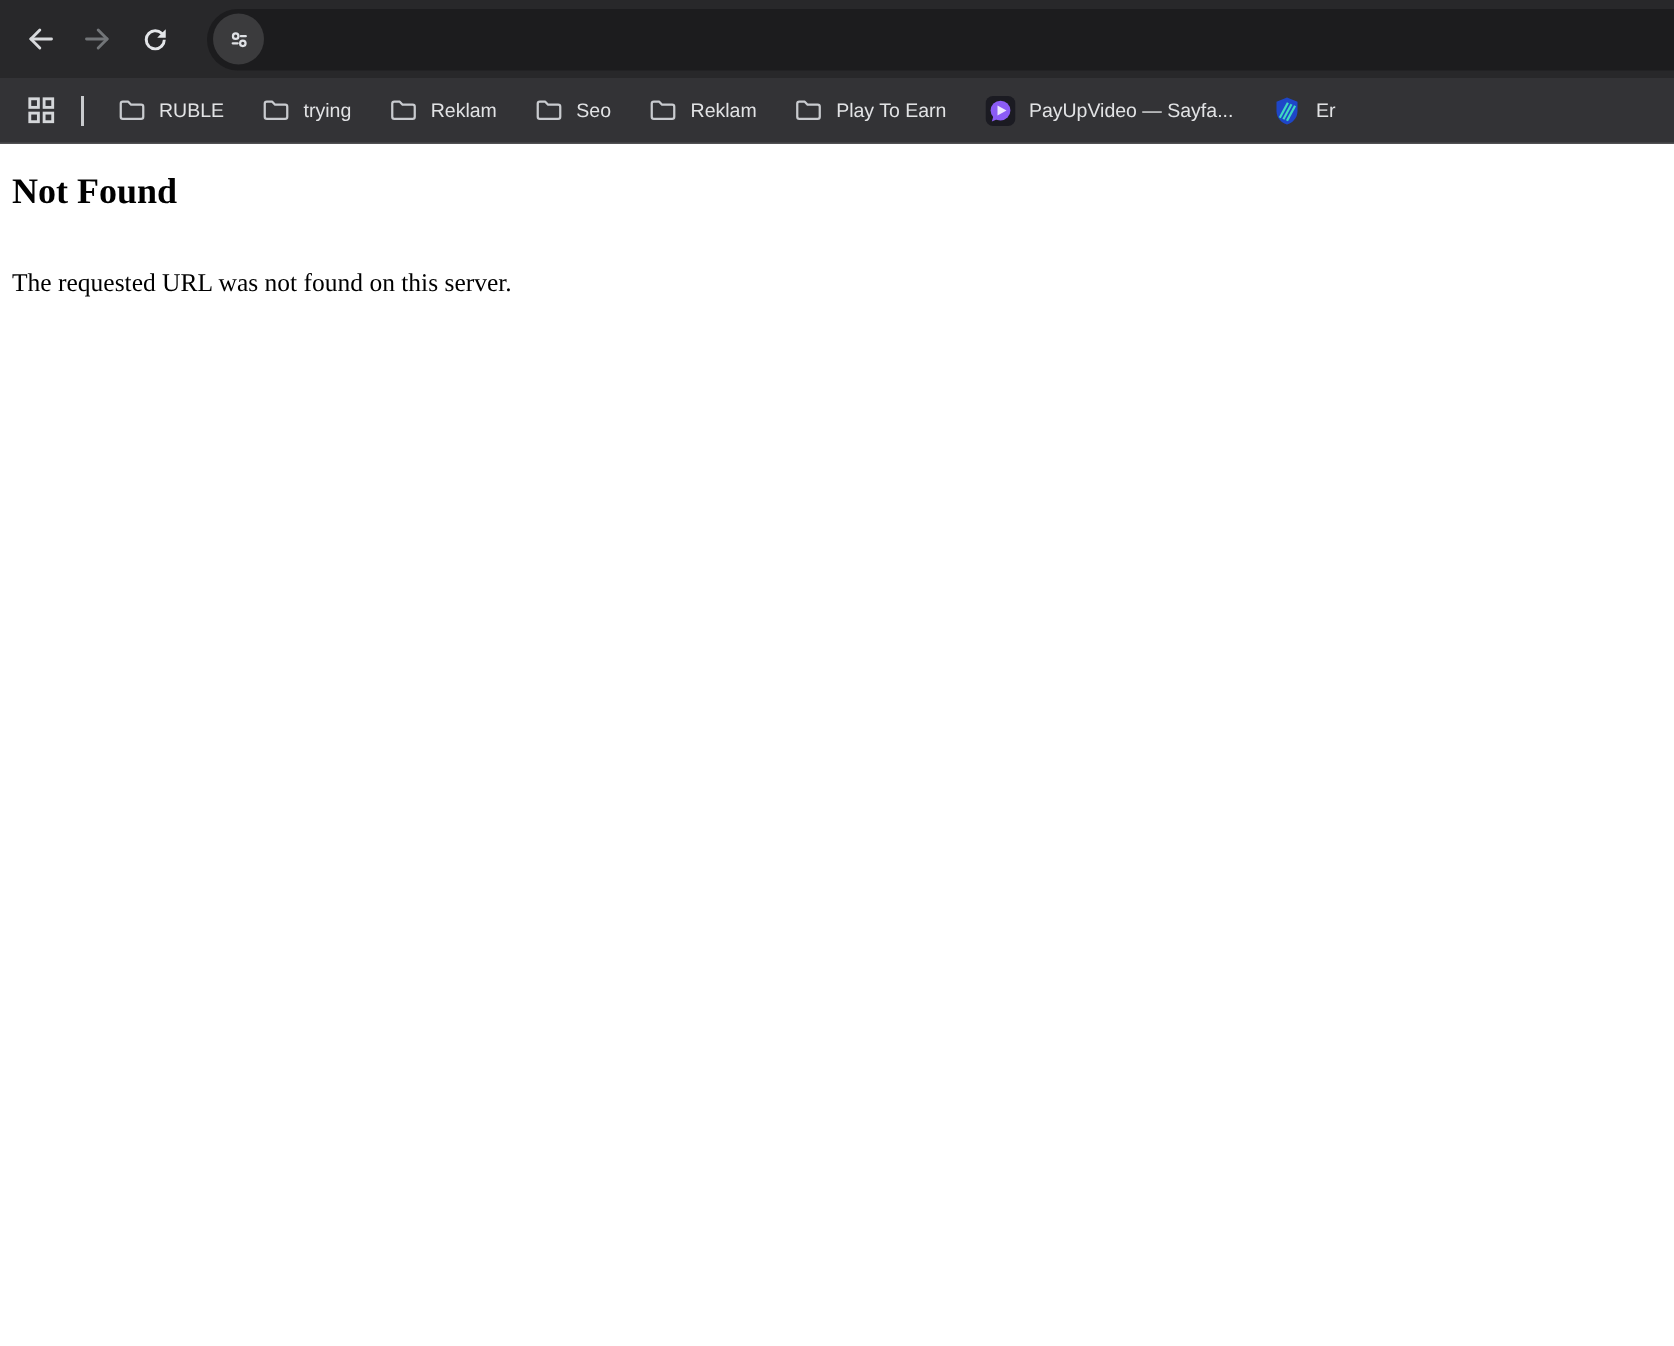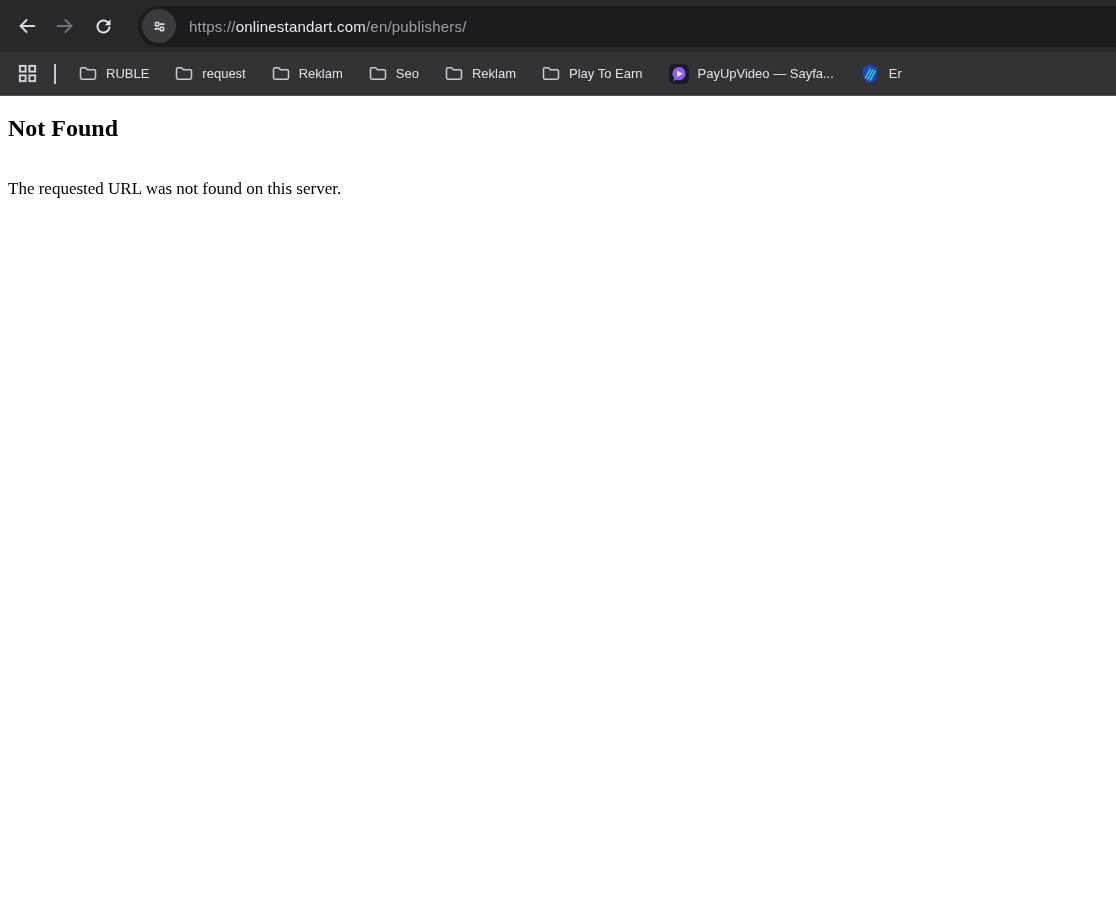--- a/index.html
+++ b/index.html
@@ -109,23 +109,20 @@
 
   <div class="omnibox">
     <div class="tune-btn">
       <svg width="19" height="19" viewBox="0 0 24 24" fill="none" stroke="#dfe1e5" stroke-width="1.9" stroke-linecap="round">
         <circle cx="9" cy="9" r="2.3"></circle>
         <line x1="13.3" y1="9" x2="17.5" y2="9"></line>
         <line x1="6.5" y1="15" x2="10.7" y2="15"></line>
         <circle cx="15" cy="15" r="2.3"></circle>
       </svg>
     </div>
-    <div class="url">
-      <span class="muted">https://</span><span class="domain">onlinestandart.com</span><span class="muted">/en/publishers/</span>
-    </div>
   </div>
 </div>
 
 <div class="bookmarks">
 
   <div class="apps-btn">
     <svg width="21" height="21" viewBox="0 0 22 22" fill="none" stroke="#d5d7da" stroke-width="2">
       <rect x="3" y="3" width="6" height="6"></rect>
       <rect x="13" y="3" width="6" height="6"></rect>
       <rect x="3" y="13" width="6" height="6"></rect>
@@ -139,21 +136,21 @@
     <svg width="18" height="15" viewBox="0 0 18 15" fill="none" stroke="#c9cbcf" stroke-width="1.5" stroke-linejoin="round">
       <path d="M1.5 3.2C1.5 2.4 2.1 1.8 2.9 1.8h3.6l1.9 2h6.7c.8 0 1.4.6 1.4 1.4v6.6c0 .8-.6 1.4-1.4 1.4H2.9c-.8 0-1.4-.6-1.4-1.4V3.2z"></path>
     </svg>
     <span>RUBLE</span>
   </div>
 
   <div class="bm">
     <svg width="18" height="15" viewBox="0 0 18 15" fill="none" stroke="#c9cbcf" stroke-width="1.5" stroke-linejoin="round">
       <path d="M1.5 3.2C1.5 2.4 2.1 1.8 2.9 1.8h3.6l1.9 2h6.7c.8 0 1.4.6 1.4 1.4v6.6c0 .8-.6 1.4-1.4 1.4H2.9c-.8 0-1.4-.6-1.4-1.4V3.2z"></path>
     </svg>
-    <span>request</span>
+    <span>trying</span>
   </div>
 
   <div class="bm">
     <svg width="18" height="15" viewBox="0 0 18 15" fill="none" stroke="#c9cbcf" stroke-width="1.5" stroke-linejoin="round">
       <path d="M1.5 3.2C1.5 2.4 2.1 1.8 2.9 1.8h3.6l1.9 2h6.7c.8 0 1.4.6 1.4 1.4v6.6c0 .8-.6 1.4-1.4 1.4H2.9c-.8 0-1.4-.6-1.4-1.4V3.2z"></path>
     </svg>
     <span>Reklam</span>
   </div>
 
   <div class="bm">

